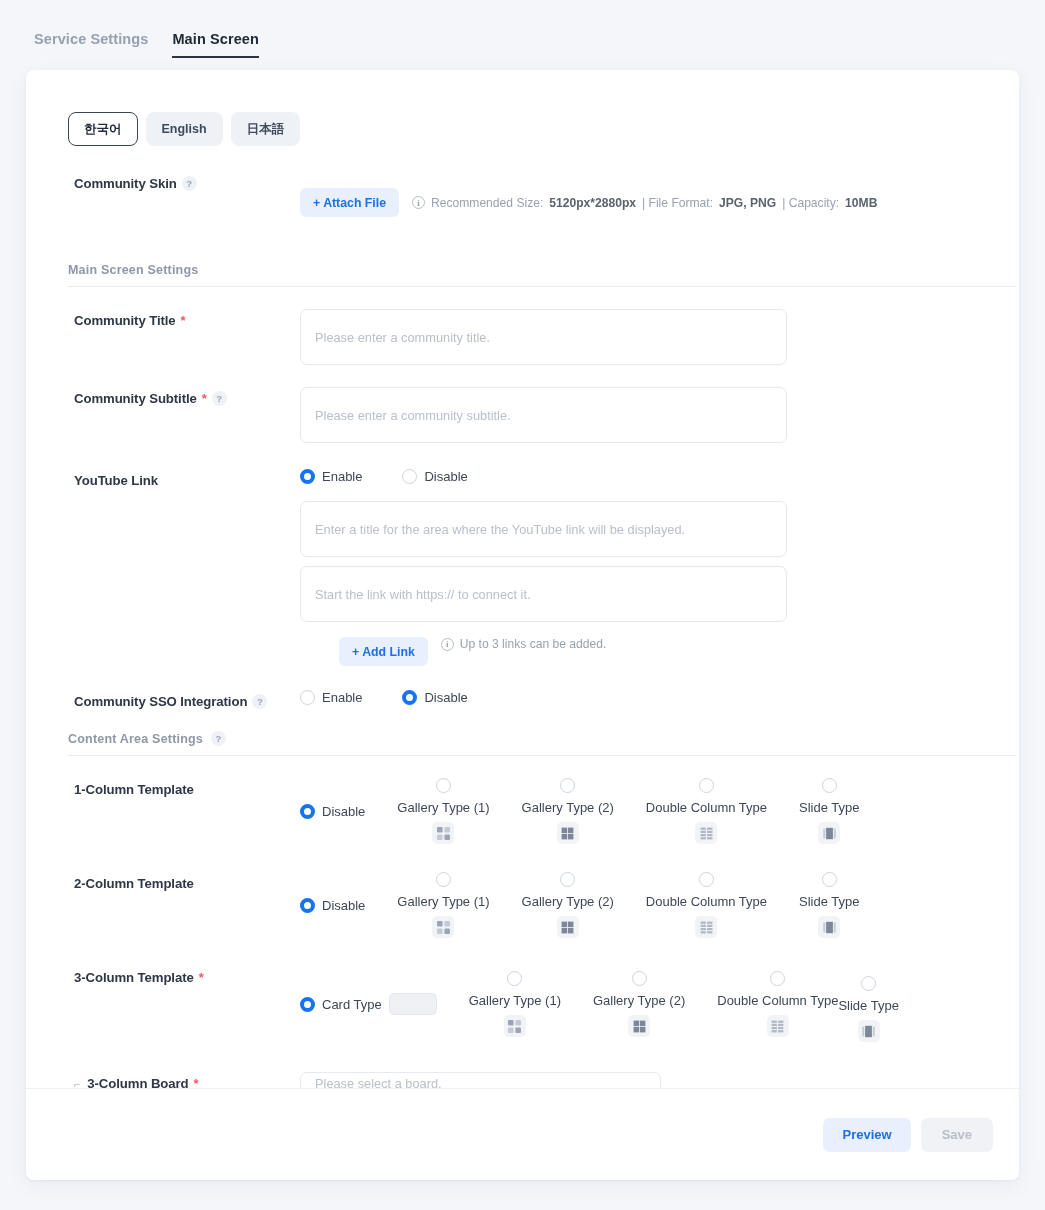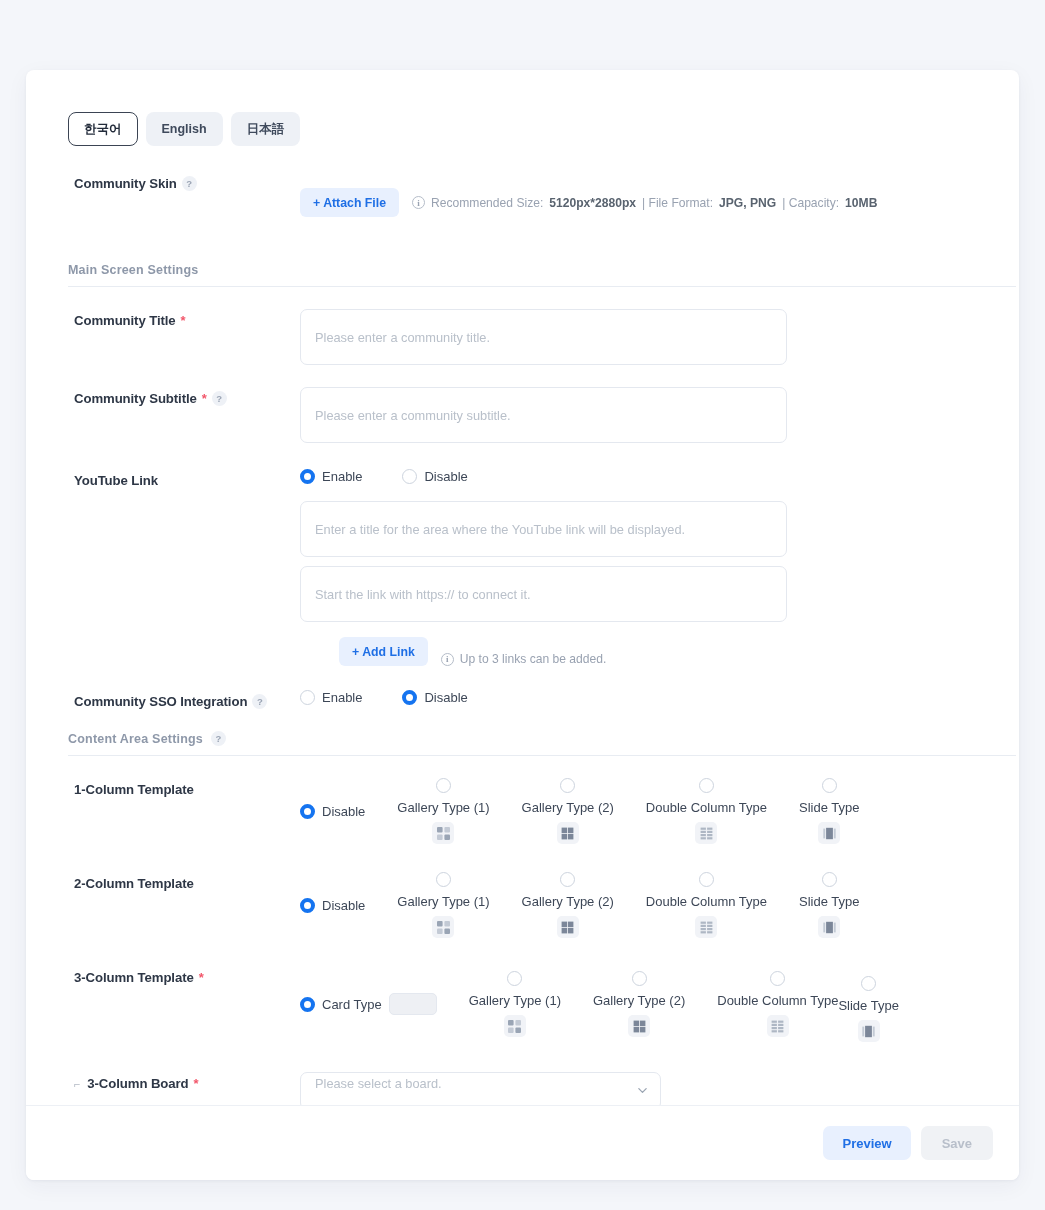--- a/index.html
+++ b/index.html
@@ -115,21 +115,21 @@
   .opt.wrapnew { margin-left: 0; }
   .tile {
     width: 22px; height: 22px; border-radius: 5px; background: #f1f3f7;
     display: flex; align-items: center; justify-content: center; flex: none;
   }
   .tile.sel { background: #eef0f4; }
   .tile svg { display: block; }
 
   
   .footer {
-    position: absolute; left: 0; right: 0; bottom: 0; height: 75px;
+    position: absolute; left: 0; right: 0; bottom: 0; height: 92px;
     border-top: 1px solid #edf0f5; background: #fff;
     display: flex; align-items: center; justify-content: flex-end; gap: 10px;
     padding-right: 26px;
   }
   .btn-preview {
     height: 34px; padding: 0 19px; border-radius: 7px; border: none;
     background: #e8f0fe; color: #1f6fe5; font-size: 13px; font-weight: bold; cursor: pointer;
     font-family: "Liberation Sans", sans-serif;
   }
   .btn-save {
@@ -138,20 +138,24 @@
     font-family: "Liberation Sans", sans-serif;
   }
 
   .subindent { color: #b3bac5; font-size: 11px; margin-right: 2px; }
 </style>
 </head>
 <body>
 
 <div class="page">
 
+  <div class="topbar">
+    <div class="tab">Service Settings</div>
+    <div class="tab active">Main Screen</div>
+  </div>
 
   <div class="card">
     <div class="card-body">
 
       <div class="langrow">
         <div class="lang active">한국어</div>
         <div class="lang">English</div>
         <div class="lang">日本語</div>
       </div>
 
@@ -214,21 +218,21 @@
             </label>
             <label class="radio" style="margin-left:40px">
               <span class="dot"></span>
               <span class="rtext">Disable</span>
             </label>
           </div>
           <div style="margin-top:17px">
             <input class="inp" placeholder="Enter a title for the area where the YouTube link will be displayed." style="">
             <input class="inp" placeholder="Start the link with https:// to connect it." style="">
           </div>
-          <div style="margin-top:15px; display:flex; align-items:flex-end;padding-left:39px;">
+          <div style="margin-top:15px; display:flex; align-items:flex-start;padding-left:39px;">
             <button class="btn-soft">+ Add Link</button>
             <span class="hint">
               <span class="i-ico">i</span>
               <span>Up to 3 links can be added.</span>
             </span>
           </div>
         </div>
       </div>
 
       <div class="row" style="margin-top:24px">

